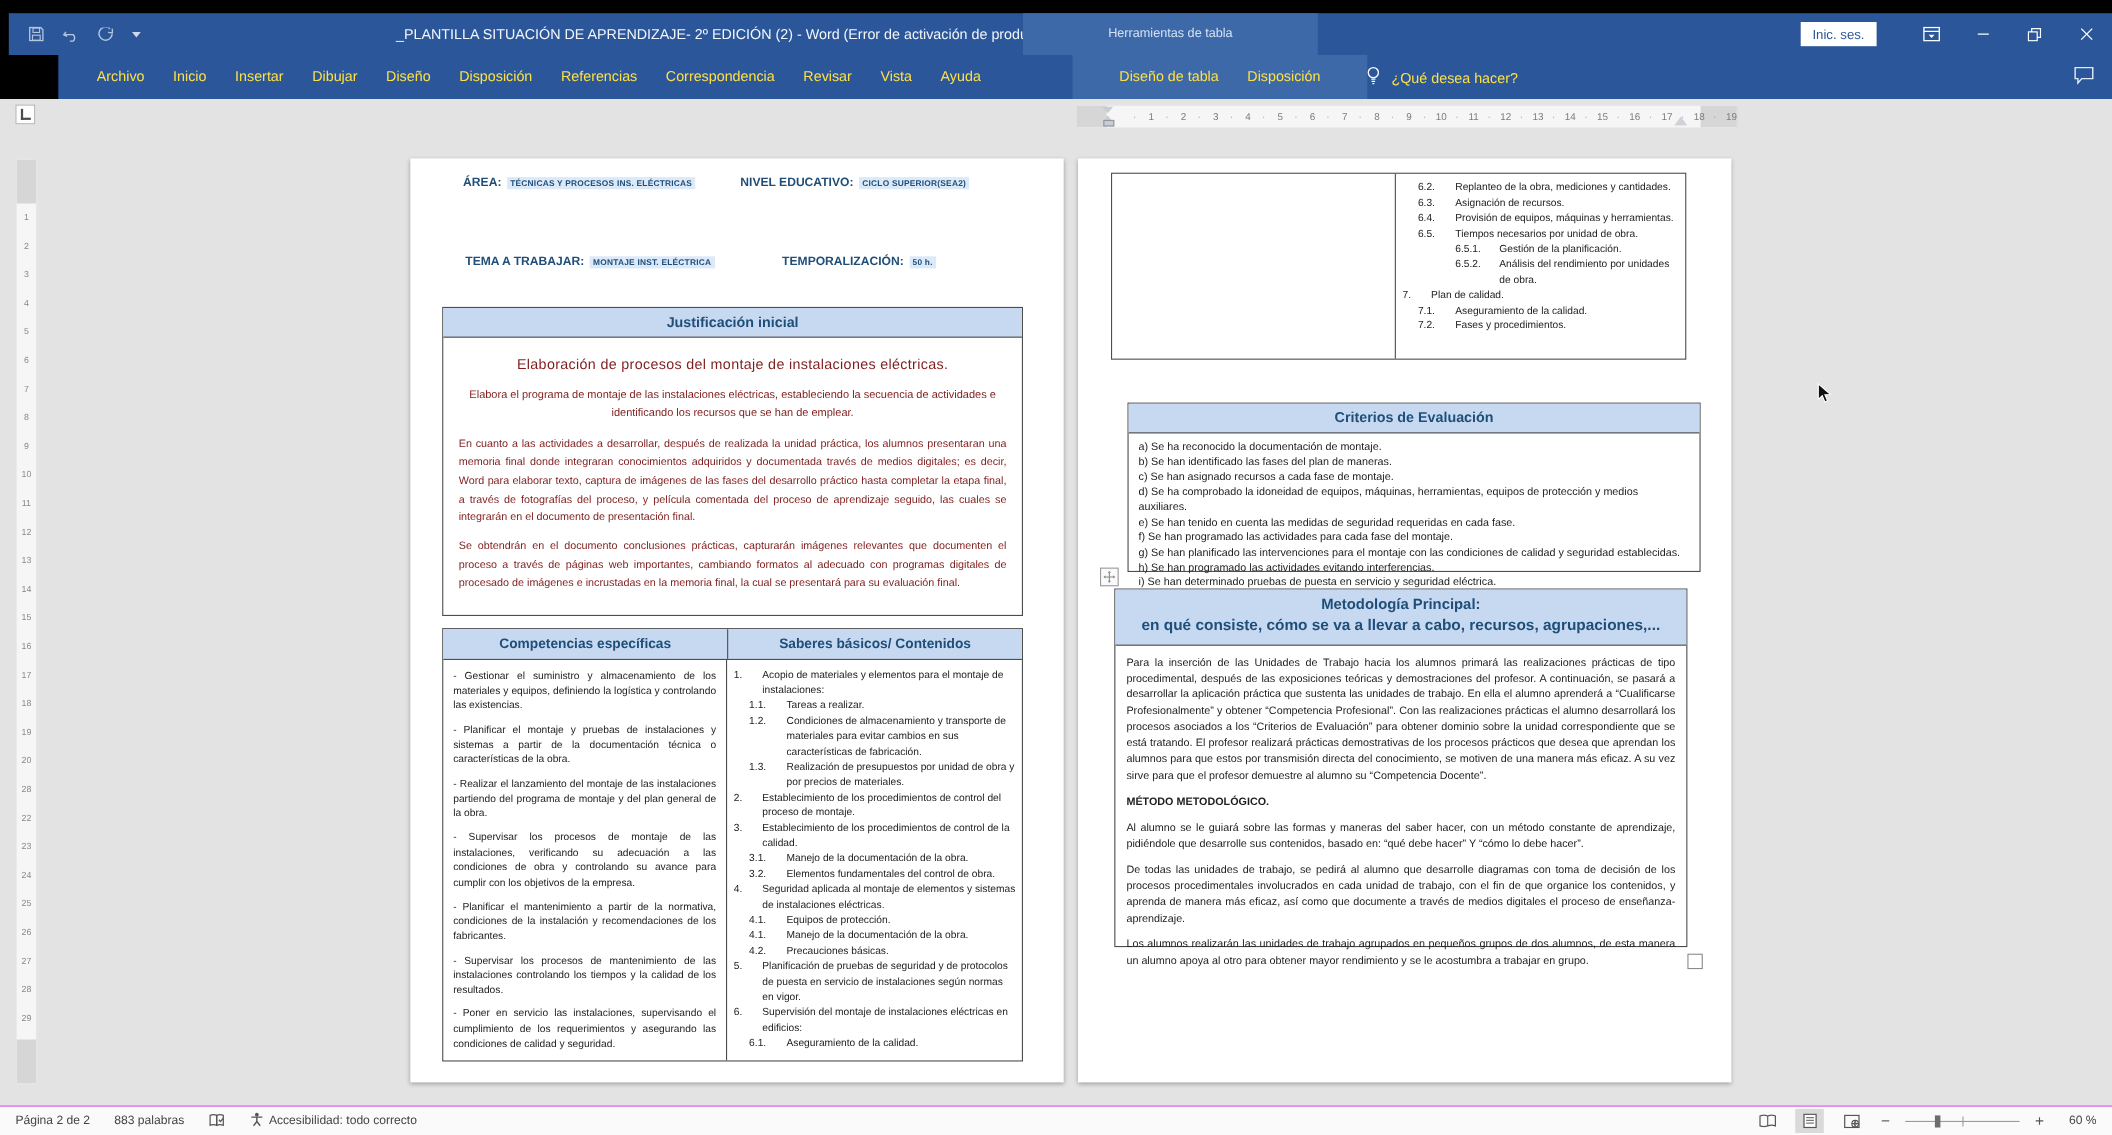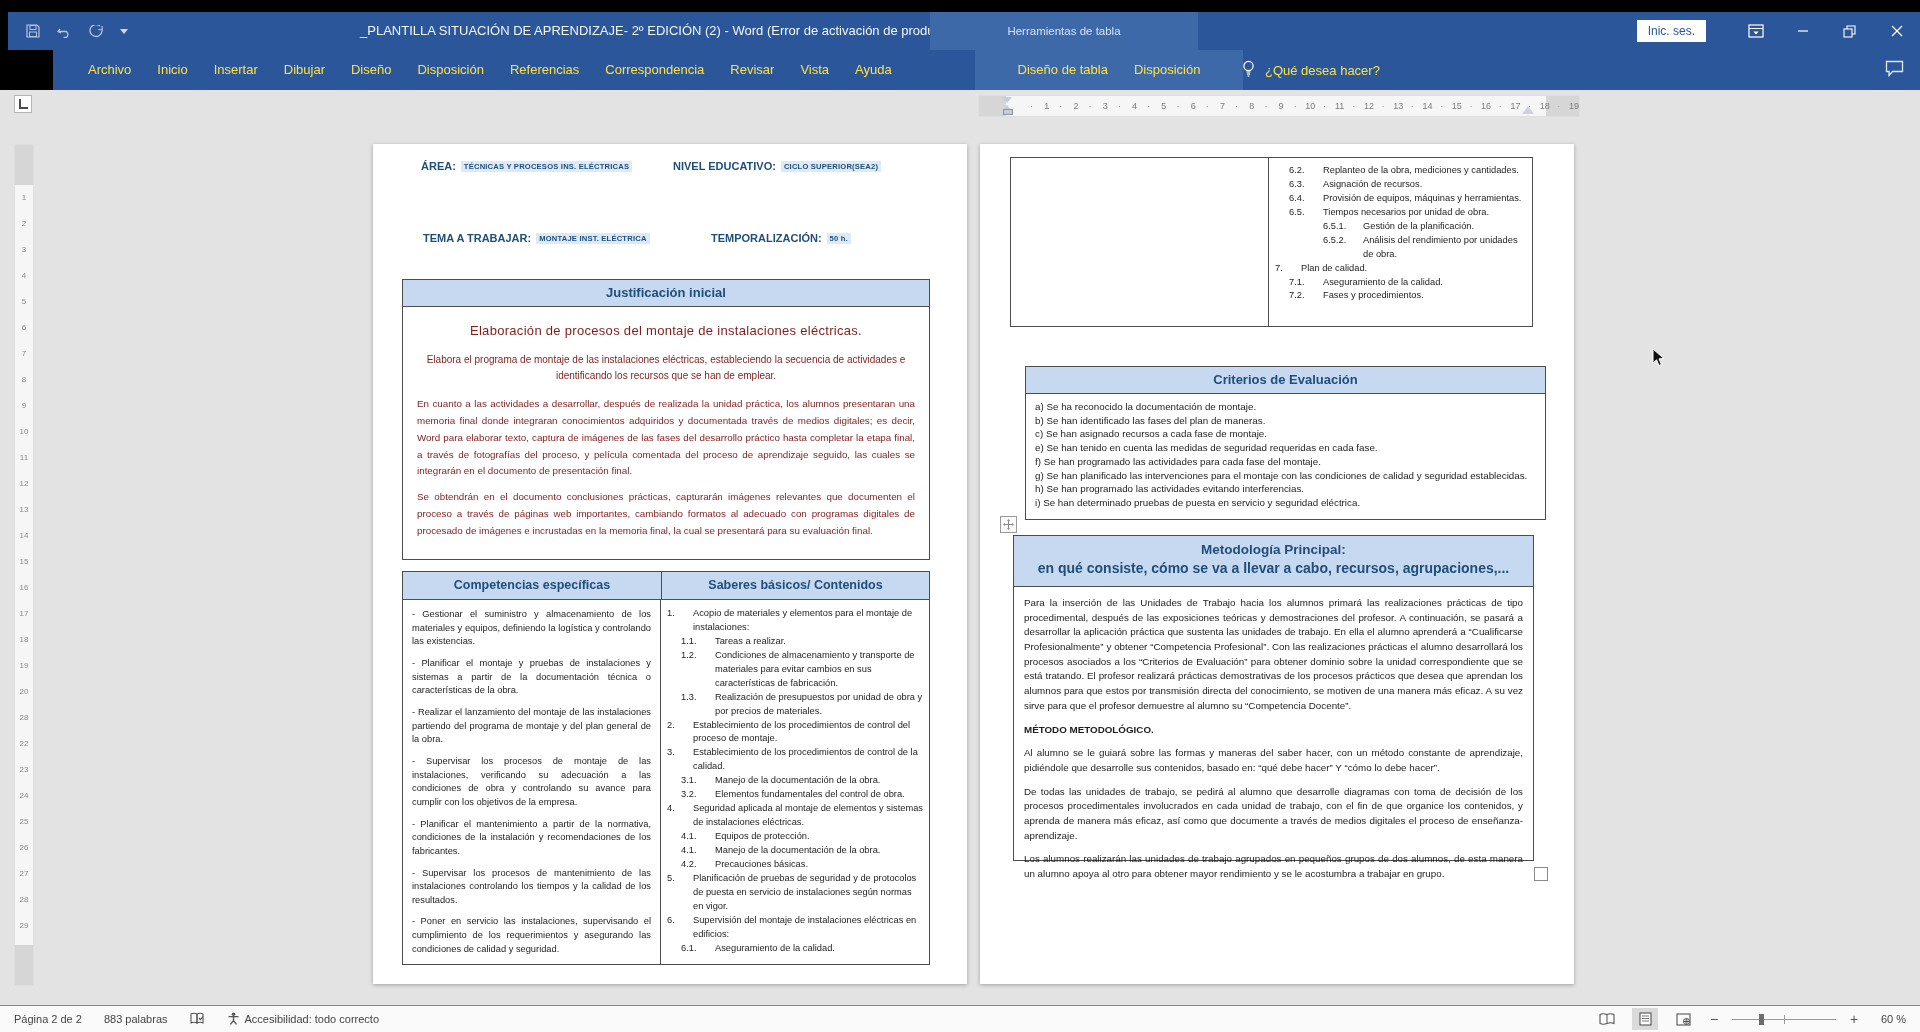--- a/index.html
+++ b/index.html
@@ -472,20 +472,21 @@
           </div>
       </div>
 
       <div class="wtbl" id="tbl-crit">
         <div class="wtbl-hd hd1">Criterios de Evaluación</div>
         <div class="crit-body">
 
         <div class="cit">a) Se ha reconocido la documentación de montaje.</div>
             <div class="cit">b) Se han identificado las fases del plan de maneras.</div>
             <div class="cit">c) Se han asignado recursos a cada fase de montaje.</div>
+            <div class="cit">d) Se ha comprobado la idoneidad de equipos, máquinas, herramientas, equipos de protección y medios auxiliares.</div>
             <div class="cit">e) Se han tenido en cuenta las medidas de seguridad requeridas en cada fase.</div>
             <div class="cit">f) Se han programado las actividades para cada fase del montaje.</div>
             <div class="cit">g) Se han planificado las intervenciones para el montaje con las condiciones de calidad y seguridad establecidas.</div>
             <div class="cit">h) Se han programado las actividades evitando interferencias.</div>
             <div class="cit">i) Se han determinado pruebas de puesta en servicio y seguridad eléctrica.</div>
           </div>
       </div>
 
       <div class="wtbl" id="tbl-met">
         <div class="wtbl-hd met-hd">

